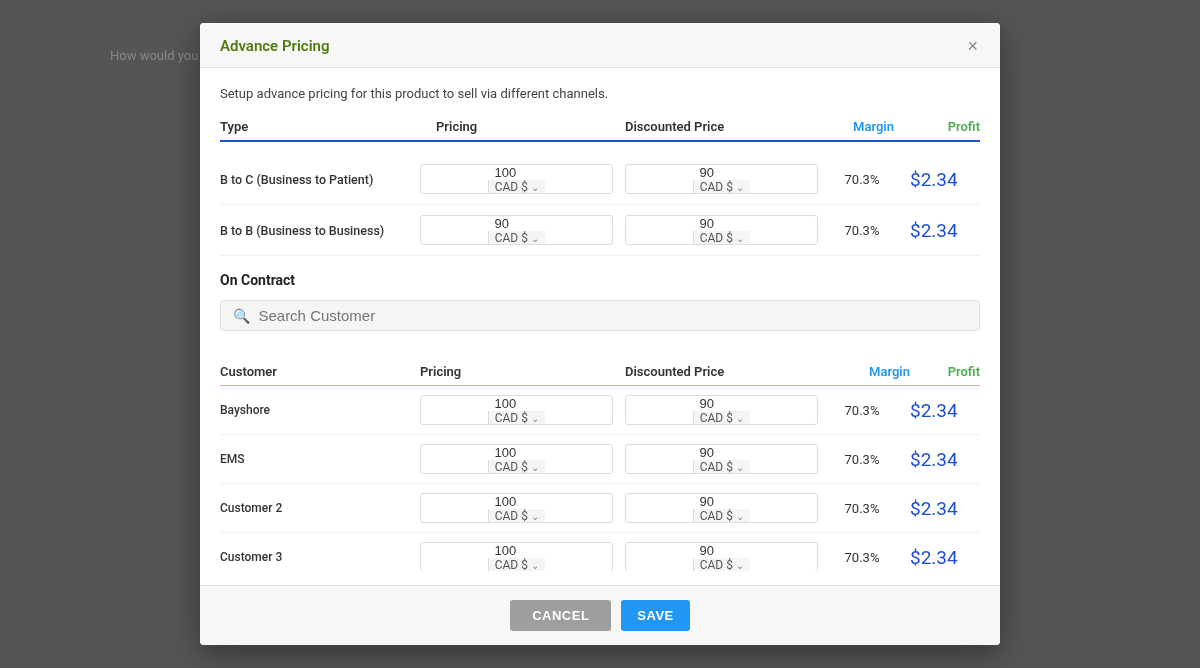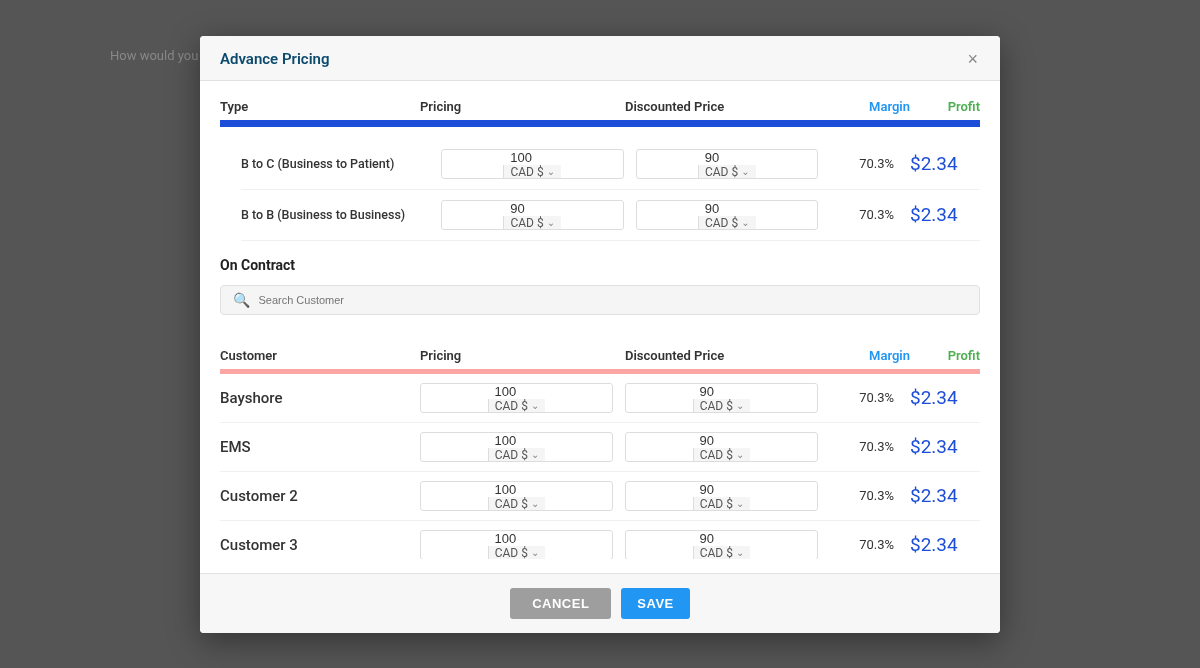--- a/index.html
+++ b/index.html
@@ -48,21 +48,21 @@
       align-items: center;
       justify-content: space-between;
       padding: 14px 20px 12px 20px;
       border-bottom: 1px solid #e0e0e0;
       background: #f7f7f7;
     }
 
     .modal-title {
       font-size: 15px;
       font-weight: 600;
-      color: #0c4a6e;
+      color: #4d7c0f;
     }
 
     .modal-close {
       cursor: pointer;
       color: #888;
       font-size: 18px;
       line-height: 1;
       background: none;
       border: none;
       padding: 0 2px;
@@ -76,22 +76,23 @@
       color: #444;
       font-size: 13px;
       margin-bottom: 18px;
     }
 
     
     .pricing-header {
       display: grid;
       grid-template-columns: 200px 1fr 1fr 80px 70px;
       padding: 0 0 6px 0;
-      border-bottom: 7px solid #1d4ed8;
+      border-bottom: 2px solid #1d4ed8;
       margin-bottom: 12px;
+      gap: 16px;
     }
 
     .pricing-header .col-label {
       font-size: 13px;
       font-weight: 600;
       color: #333;
     }
 
     .pricing-header .col-margin {
       color: #2196F3;
@@ -107,21 +108,20 @@
       text-align: right;
     }
 
     
     .pricing-row {
       display: grid;
       grid-template-columns: 200px 1fr 1fr 80px 70px;
       align-items: center;
       padding: 10px 0;
       border-bottom: 1px solid #f0f0f0;
-      margin-left: 21px;
     }
 
     .pricing-row .row-label {
       font-size: 12.5px;
       color: #333;
       font-weight: 500;
     }
 
     .input-group {
       display: flex;
@@ -160,21 +160,21 @@
     }
 
     .currency-select .chevron {
       font-size: 10px;
       color: #888;
     }
 
     .col-margin-val {
       font-size: 13px;
       color: #333;
-      text-align: right;
+      text-align: center;
       padding-right: 16px;
     }
 
     .col-profit-val {
       font-size: 19px;
       color: #1d4ed8;
       text-align: left;
     }
 
     
@@ -198,30 +198,30 @@
 
     .search-icon {
       color: #aaa;
       font-size: 14px;
     }
 
     .search-bar input {
       border: none;
       background: transparent;
       outline: none;
-      font-size: 11px;
+      font-size: 15px;
       color: #888;
       flex: 1;
     }
 
     .contract-header {
       display: grid;
       grid-template-columns: 200px 1fr 1fr 80px 70px;
       padding: 8px 0 6px 0;
-      border-bottom: 5px solid #fca5a5;
+      border-bottom: 1px solid #fca5a5;
       position: sticky;
       top: 8px;
       background: #fff;
       z-index: 1;
       margin-top: 25px;
     }
 
     .contract-header .col-label {
       font-size: 13px;
       font-weight: 600;
@@ -244,21 +244,21 @@
 
     .contract-row {
       display: grid;
       grid-template-columns: 200px 1fr 1fr 80px 70px;
       align-items: center;
       padding: 9px 0;
       border-bottom: 1px solid #f0f0f0;
     }
 
     .contract-row .row-label {
-      font-size: 15px;
+      font-size: 12px;
       color: #333;
       font-weight: 500;
     }
 
     
     .modal-footer {
       display: flex;
       justify-content: center;
       gap: 10px;
       padding: 14px 20px;
@@ -314,20 +314,21 @@
 
 <div class="modal-backdrop">
   <div class="modal">
 
     <div class="modal-header">
       <span class="modal-title">Advance Pricing</span>
       <button class="modal-close">×</button>
     </div>
 
     <div class="modal-body">
+      <p class="modal-description">Setup advance pricing for this product to sell via different channels.</p>
 
       <div class="pricing-header">
         <span class="col-label">Type</span>
         <span class="col-label">Pricing</span>
         <span class="col-label">Discounted Price</span>
         <span class="col-margin">Margin</span>
         <span class="col-profit">Profit</span>
       </div>
 
       <div id="pricing-rows">

